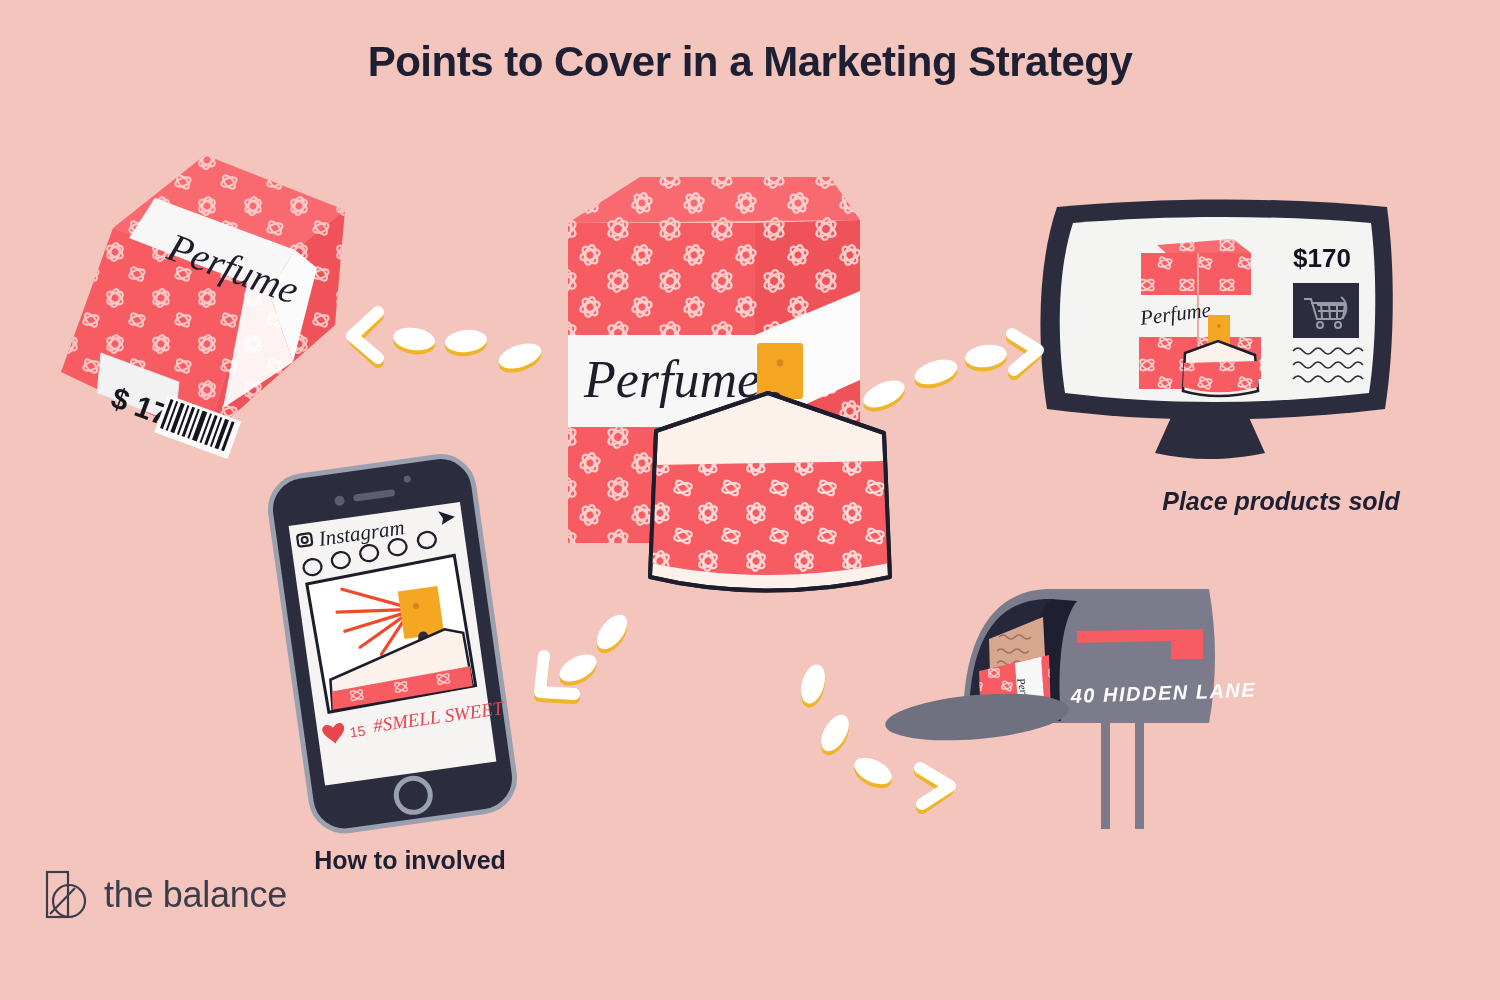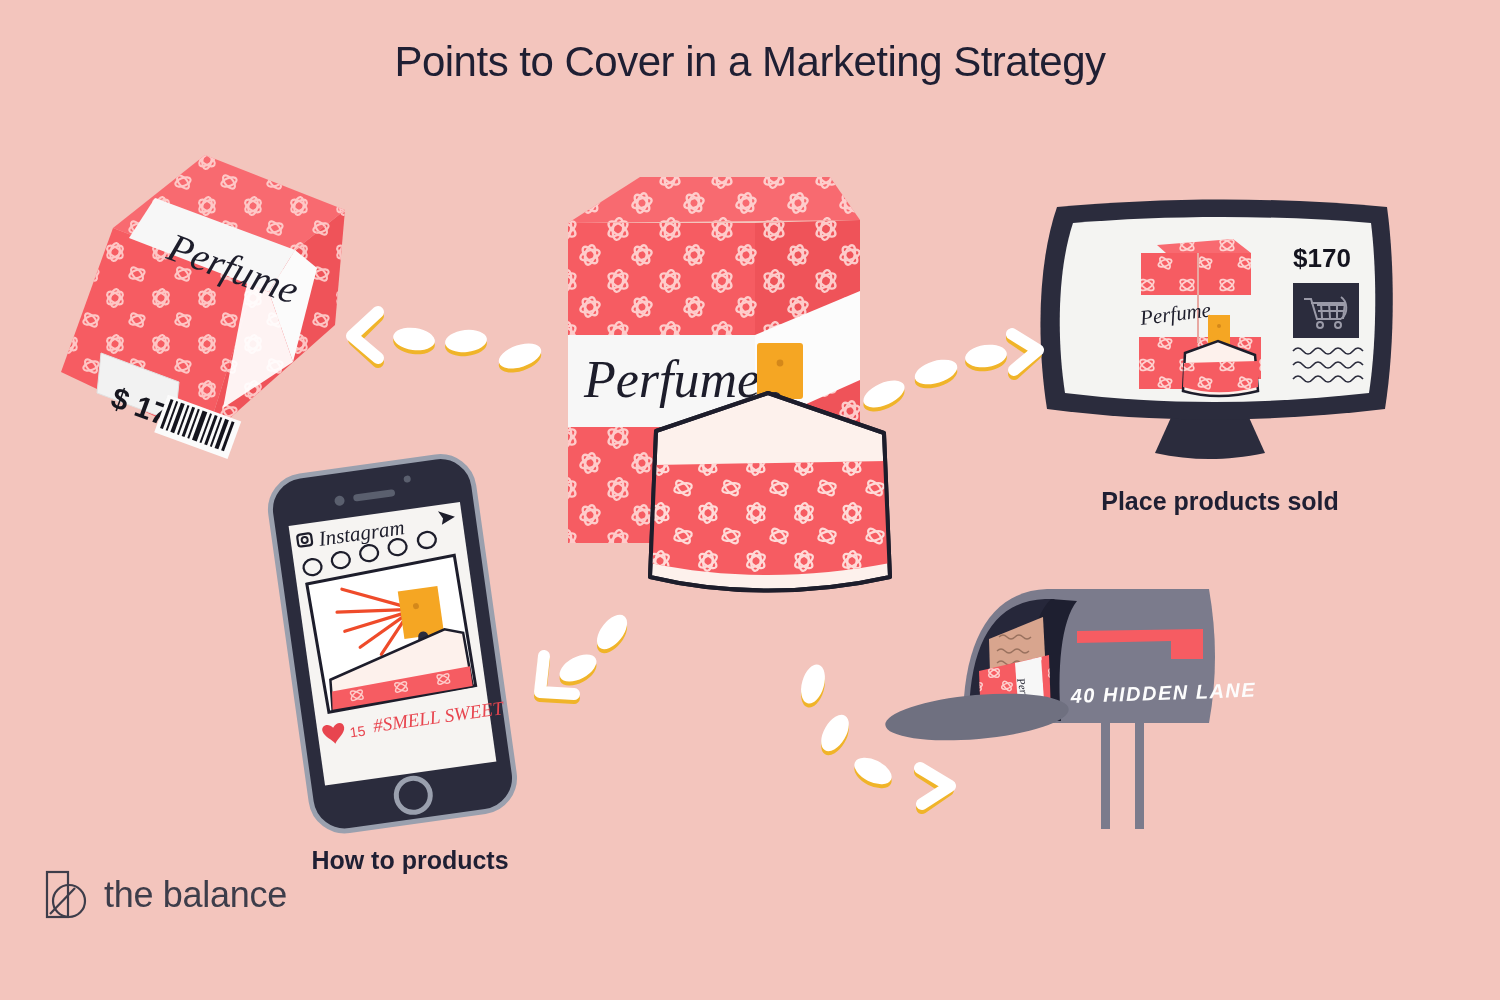--- a/index.html
+++ b/index.html
@@ -11,38 +11,38 @@
     position:relative;
   }
   #stage { position:absolute; inset:0; width:1500px; height:1000px; }
 
   
   .title {
     position:absolute;
     top:38px; left:0; width:1500px;
     text-align:center;
     font-size:42px;
-    font-weight:normal;
+    font-weight:bold;
     color:#1f1f33;
     letter-spacing:-0.5px;
   }
 
   
   .node-label {
     position:absolute;
     font-size:25px;
     font-weight:bold;
     color:#1f1f33;
     line-height:1.22;
     text-align:center;
     white-space:pre-line;
   }
   #label-price        { left:50px;  top:463px; width:220px; }
   #label-product      { left:560px; top:622px; width:240px; }
-  #label-place        { left:1035px;top:486px; width:370px; }
+  #label-place        { left:1096px;top:486px; width:370px;font-style:italic; }
   #label-promote      { left:215px; top:845px; width:390px; }
   #label-people       { left:945px; top:838px; width:400px; }
 
   
   .logo-wrap {
     position:absolute; left:44px; top:870px;
     display:flex; align-items:center; gap:14px;
   }
   .logo-mark { width:46px; height:50px; }
   .logo-text { font-size:36px; color:#3d3d4a; letter-spacing:-0.3px; }
@@ -290,21 +290,21 @@
           <path d="M72,262 C68,256 60,258 61,264 C62,270 70,274 72,278 C75,273 83,269 83,263
                    C83,257 76,256 72,262 Z" fill="#e8454f"></path>
           <text x="88" y="274" font-family="'Liberation Sans',sans-serif" font-size="14" fill="#e8454f">15</text>
           <text x="112" y="272" font-family="'Liberation Serif',serif" font-style="italic" font-size="19" fill="#e8454f">#SMELL SWEET</text>
         </g>
 
         <circle cx="142" cy="340" r="17" fill="none" stroke="#9aa0ae" stroke-width="5"></circle>
       </g>
     </svg>
   </div>
-  <div class="node-label" id="label-promote">How to products</div>
+  <div class="node-label" id="label-promote">How to involved</div>
 
   <div class="scene" style="left:865px; top:575px;">
     <svg width="420" height="260" viewBox="0 0 420 260">
       <defs>
         <pattern id="flor5" width="30" height="30" patternUnits="userSpaceOnUse">
           <g stroke="#ffdedb" stroke-width="1.5" fill="none" opacity="0.9">
             <ellipse cx="9" cy="8" rx="6" ry="2.8" transform="rotate(35 9 8)"></ellipse>
             <ellipse cx="9" cy="8" rx="6" ry="2.8" transform="rotate(-35 9 8)"></ellipse>
             <ellipse cx="22" cy="21" rx="5.5" ry="2.5" transform="rotate(50 22 21)"></ellipse>
             <ellipse cx="22" cy="21" rx="5.5" ry="2.5" transform="rotate(-20 22 21)"></ellipse>

